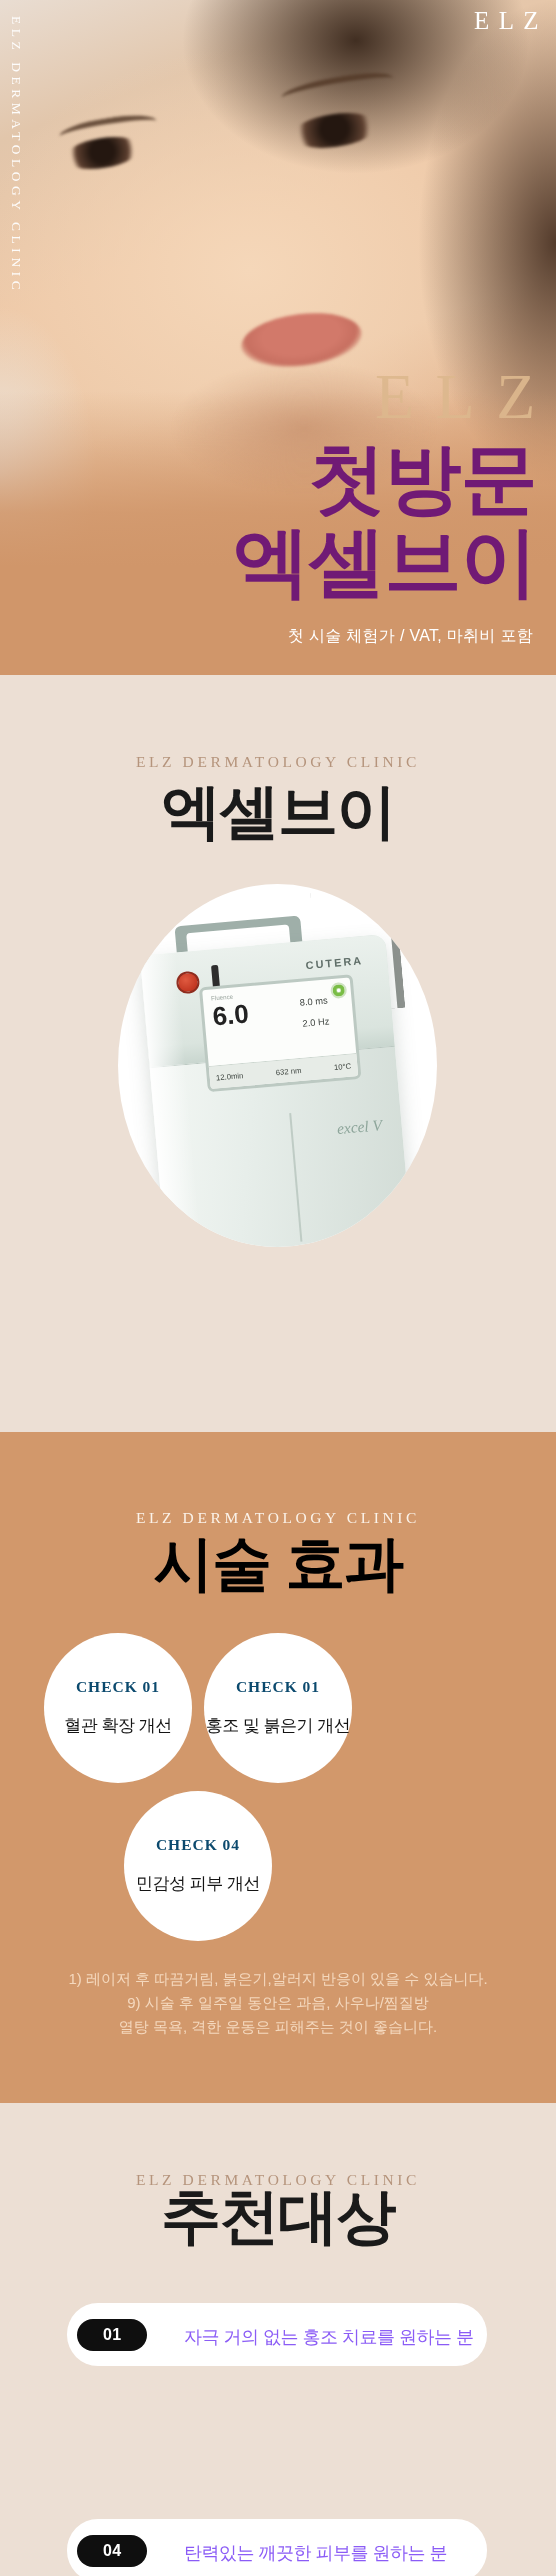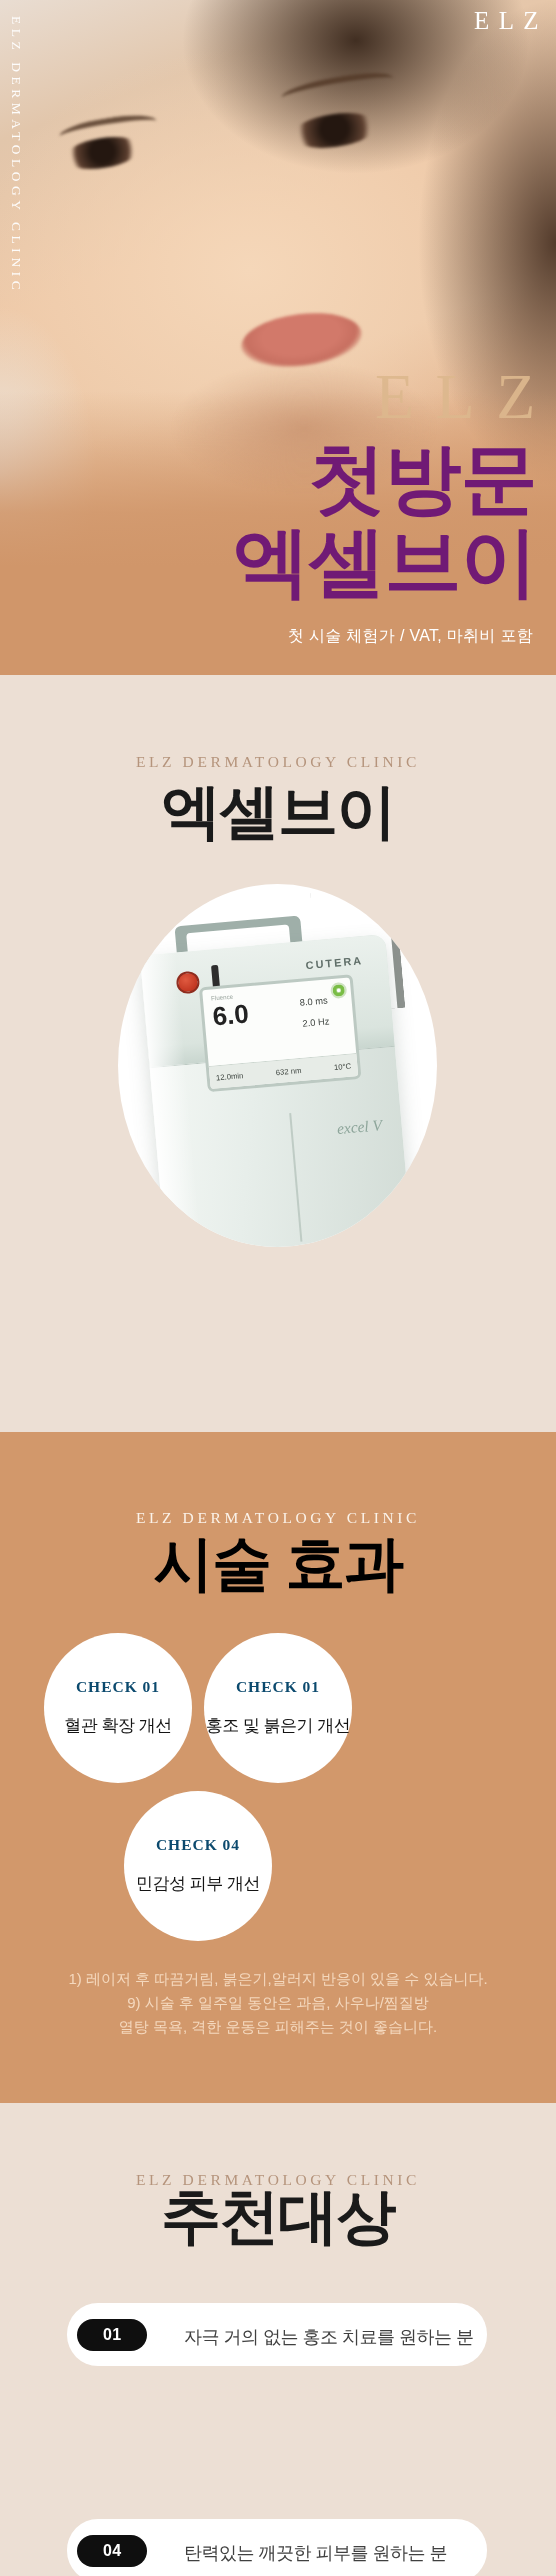--- a/index.html
+++ b/index.html
@@ -106,21 +106,21 @@
 
   
   #reco-eyebrow{top:68px;}
   #reco-title{top:84px;}
   .pill{position:absolute;left:67px;width:420px;height:63px;background:#fff;border-radius:31px;}
   #pill1{top:200px;} #pill2{top:272px;} #pill3{top:344px;} #pill4{top:416px;}
   .pill-badge{position:absolute;left:10.3px;top:15.5px;width:70px;height:32px;border-radius:16px;
     background:#0f0f0f;color:#fff;display:flex;align-items:center;justify-content:center;
     font-size:16px;font-weight:bold;letter-spacing:0.5px;}
   .pill-text{position:absolute;left:117px;top:0;height:68px;display:flex;align-items:center;
-    font-size:18px;color:#404040;letter-spacing:-0.5px;}
+    font-size:18px;color:#8b5cf6;letter-spacing:-0.5px;}
 </style>
 </head>
 <body>
 
 <section class="sec" id="sec-hero">
   <div class="hero-photo">
     <div class="hero-features">
       <div class="brow brow-l"></div>
       <div class="brow brow-r"></div>
       <div class="eye eye-l"></div>

